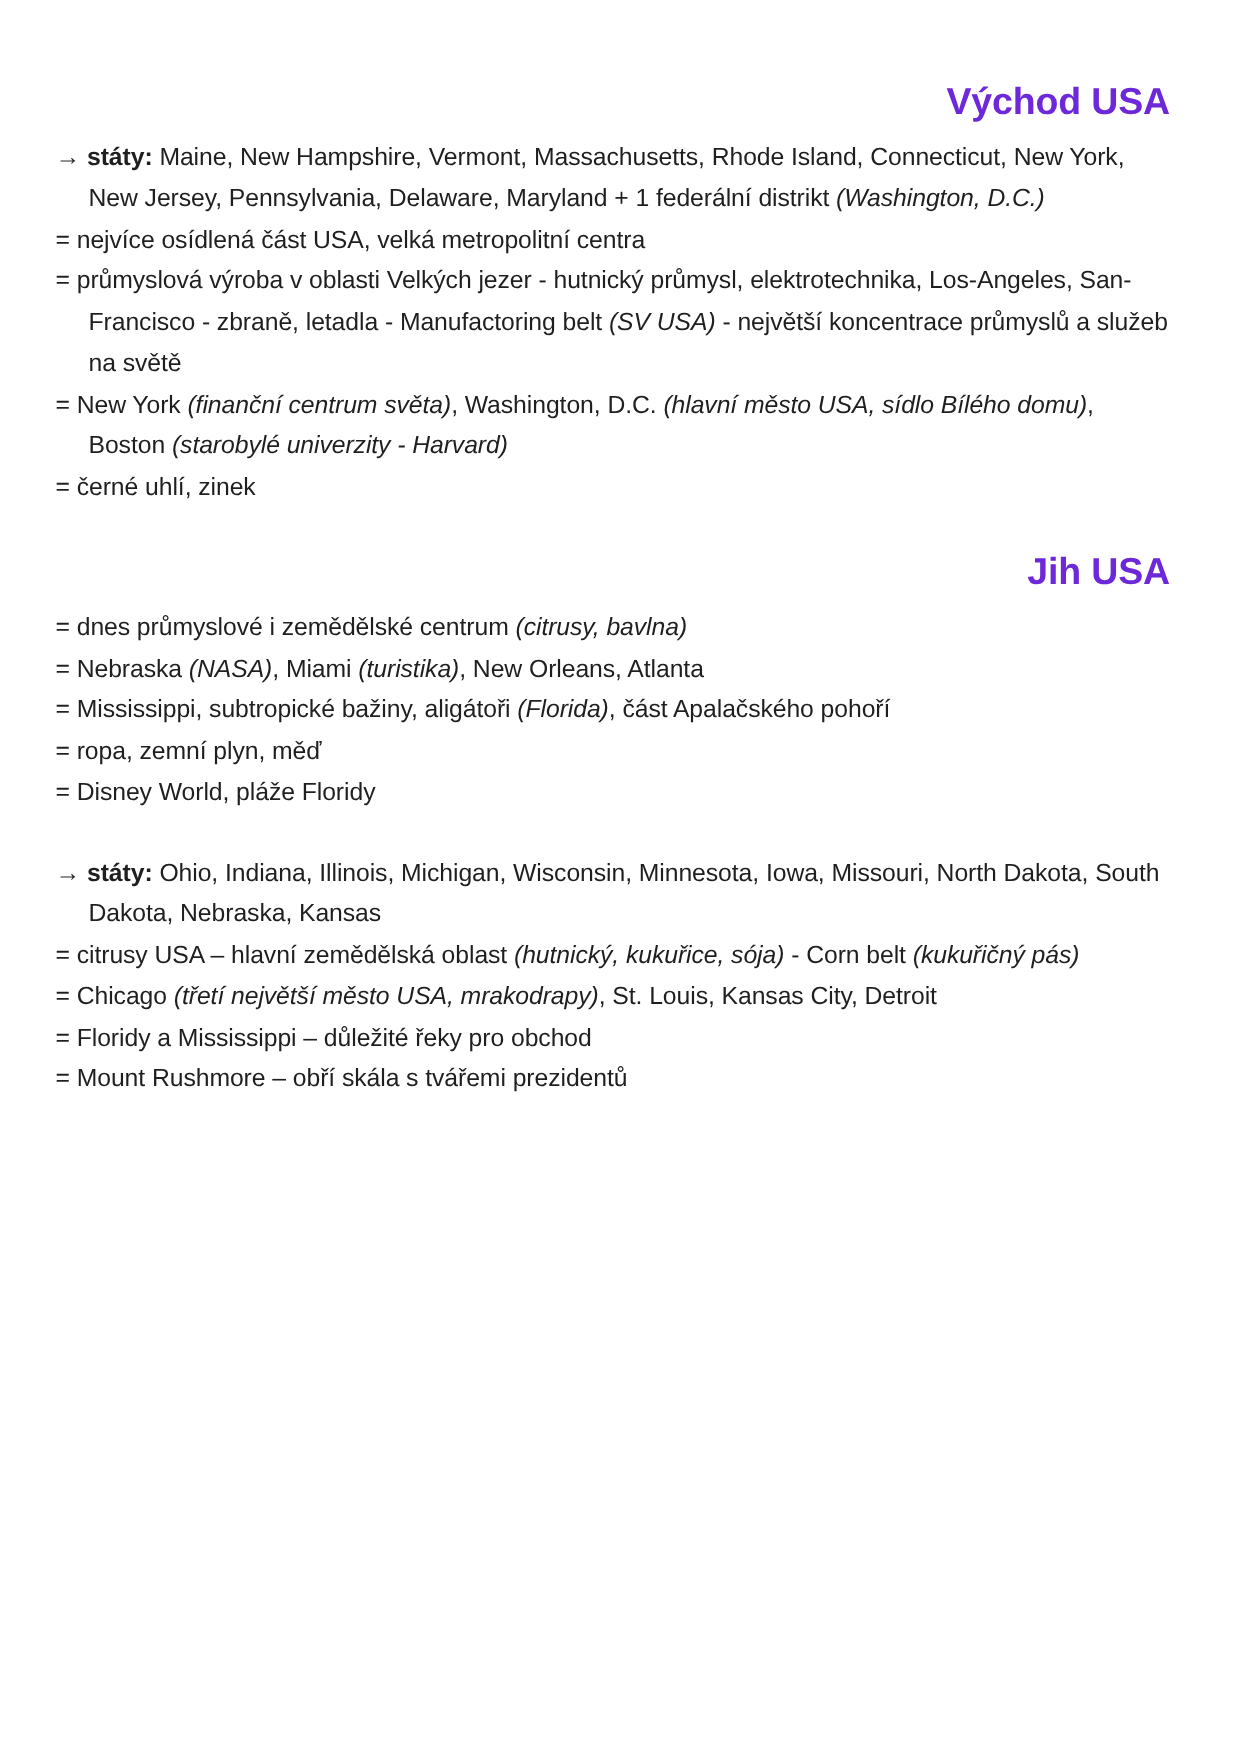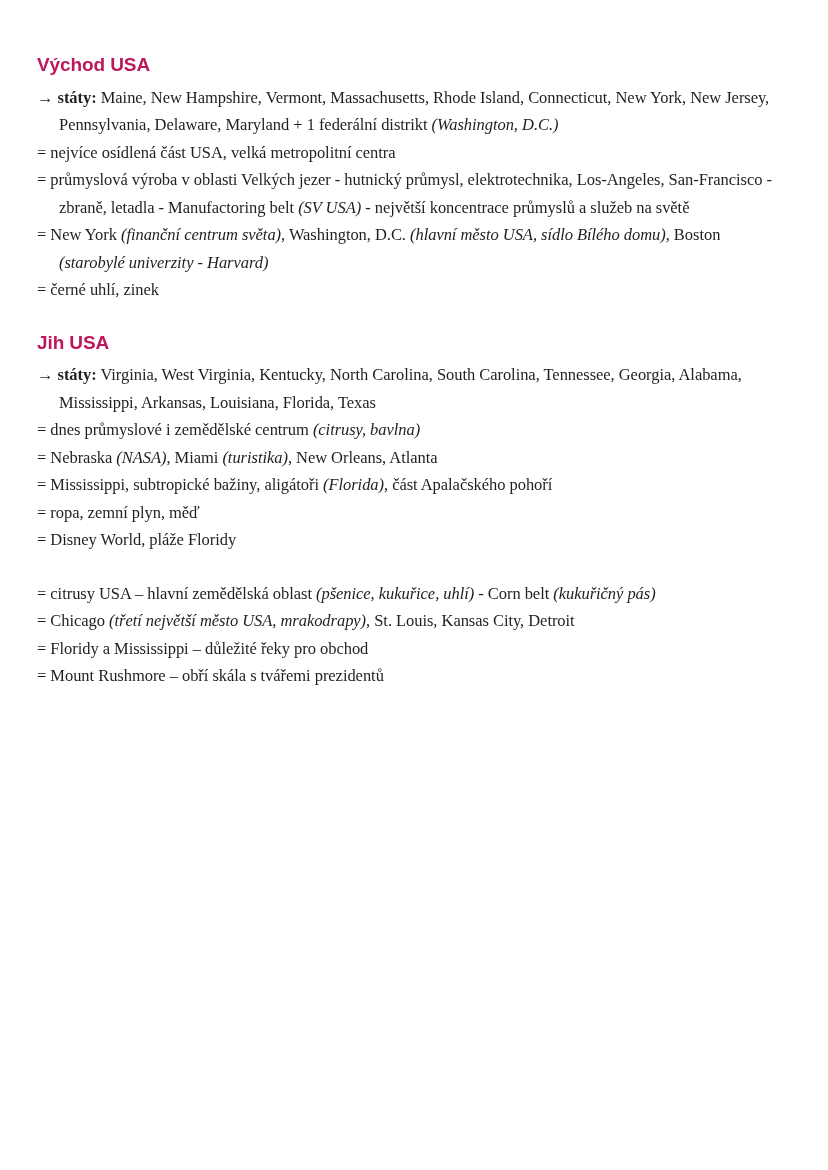--- a/index.html
+++ b/index.html
@@ -21,36 +21,36 @@
     padding: 52px 48px 40px 37px;
     background: #ffffff;
   }
   .section {
     margin-bottom: 26px;
   }
   .section:last-child {
     margin-bottom: 0;
   }
   .section-heading {
-    font-size: 19px;
+    font-size: 25px;
     font-weight: bold;
     line-height: 1.35;
     letter-spacing: -0.1px;
-    color: #be185d;
+    color: #6d28d9;
     margin: 0 0 6px 0;
+    text-align: right;
   }
   .line {
     font-size: 16.5px;
     line-height: 27.5px;
     color: #1f1f1f;
     padding-left: 22px;
     text-indent: -22px;
     margin: 0;
     letter-spacing: -0.05px;
-    font-family: Liberation Serif, serif;
   }
   .line.states {
     padding-left: 22px;
     text-indent: -22px;
   }
   .marker {
     font-weight: normal;
   }
   .marker-arrow {
     font-weight: bold;
@@ -71,27 +71,27 @@
       <div class="section">
         <div class="section-heading">Východ USA</div>
         <div class="line states"><span class="marker marker-arrow">→</span> <span class="label-bold">státy:</span><span> Maine, New Hampshire, Vermont, Massachusetts, Rhode Island, Connecticut, New York, New Jersey, Pennsylvania, Delaware, Maryland + 1 federální distrikt </span><span class="it">(Washington, D.C.)</span></div>
         <div class="line"><span class="marker">=</span><span> nejvíce osídlená část USA, velká metropolitní centra</span></div>
         <div class="line"><span class="marker">=</span><span> průmyslová výroba v oblasti Velkých jezer - hutnický průmysl, elektrotechnika, Los-Angeles, San-Francisco - zbraně, letadla - Manufactoring belt </span><span class="it">(SV USA)</span><span> - největší koncentrace průmyslů a služeb na světě</span></div>
         <div class="line"><span class="marker">=</span><span> New York </span><span class="it">(finanční centrum světa)</span><span>, Washington, D.C. </span><span class="it">(hlavní město USA, sídlo Bílého domu)</span><span>, Boston </span><span class="it">(starobylé univerzity - Harvard)</span></div>
         <div class="line"><span class="marker">=</span><span> černé uhlí, zinek</span></div>
       </div>
       <div class="section">
         <div class="section-heading">Jih USA</div>
-        <div class="line states"><span class="marker marker-arrow">→</span> <span class="label-bold">státy:</span><span> Virginia, West Virginia, Kentucky, North Carolina, South Carolina, Tennessee, Georgia, Alabama, Mississippi, Arkansas, Louisiana, Florida, Texas</span></div>
         <div class="line"><span class="marker">=</span><span> dnes průmyslové i zemědělské centrum </span><span class="it">(citrusy, bavlna)</span></div>
         <div class="line"><span class="marker">=</span><span> Nebraska </span><span class="it">(NASA)</span><span>, Miami </span><span class="it">(turistika)</span><span>, New Orleans, Atlanta</span></div>
         <div class="line"><span class="marker">=</span><span> Mississippi, subtropické bažiny, aligátoři </span><span class="it">(Florida)</span><span>, část Apalačského pohoří</span></div>
         <div class="line"><span class="marker">=</span><span> ropa, zemní plyn, měď</span></div>
         <div class="line"><span class="marker">=</span><span> Disney World, pláže Floridy</span></div>
       </div>
       <div class="section">
-        <div class="line"><span class="marker">=</span><span> citrusy USA – hlavní zemědělská oblast </span><span class="it">(pšenice, kukuřice, uhlí)</span><span> - Corn belt </span><span class="it">(kukuřičný pás)</span></div>
+        <div class="line states"><span class="marker marker-arrow">→</span> <span class="label-bold">státy:</span><span> Ohio, Indiana, Illinois, Michigan, Wisconsin, Minnesota, Iowa, Missouri, North Dakota, South Dakota, Nebraska, Kansas</span></div>
+        <div class="line"><span class="marker">=</span><span> citrusy USA – hlavní zemědělská oblast </span><span class="it">(hutnický, kukuřice, sója)</span><span> - Corn belt </span><span class="it">(kukuřičný pás)</span></div>
         <div class="line"><span class="marker">=</span><span> Chicago </span><span class="it">(třetí největší město USA, mrakodrapy)</span><span>, St. Louis, Kansas City, Detroit</span></div>
         <div class="line"><span class="marker">=</span><span> Floridy a Mississippi – důležité řeky pro obchod</span></div>
         <div class="line"><span class="marker">=</span><span> Mount Rushmore – obří skála s tvářemi prezidentů</span></div>
       </div>
     </div>
 </div>
 
 </body></html>

